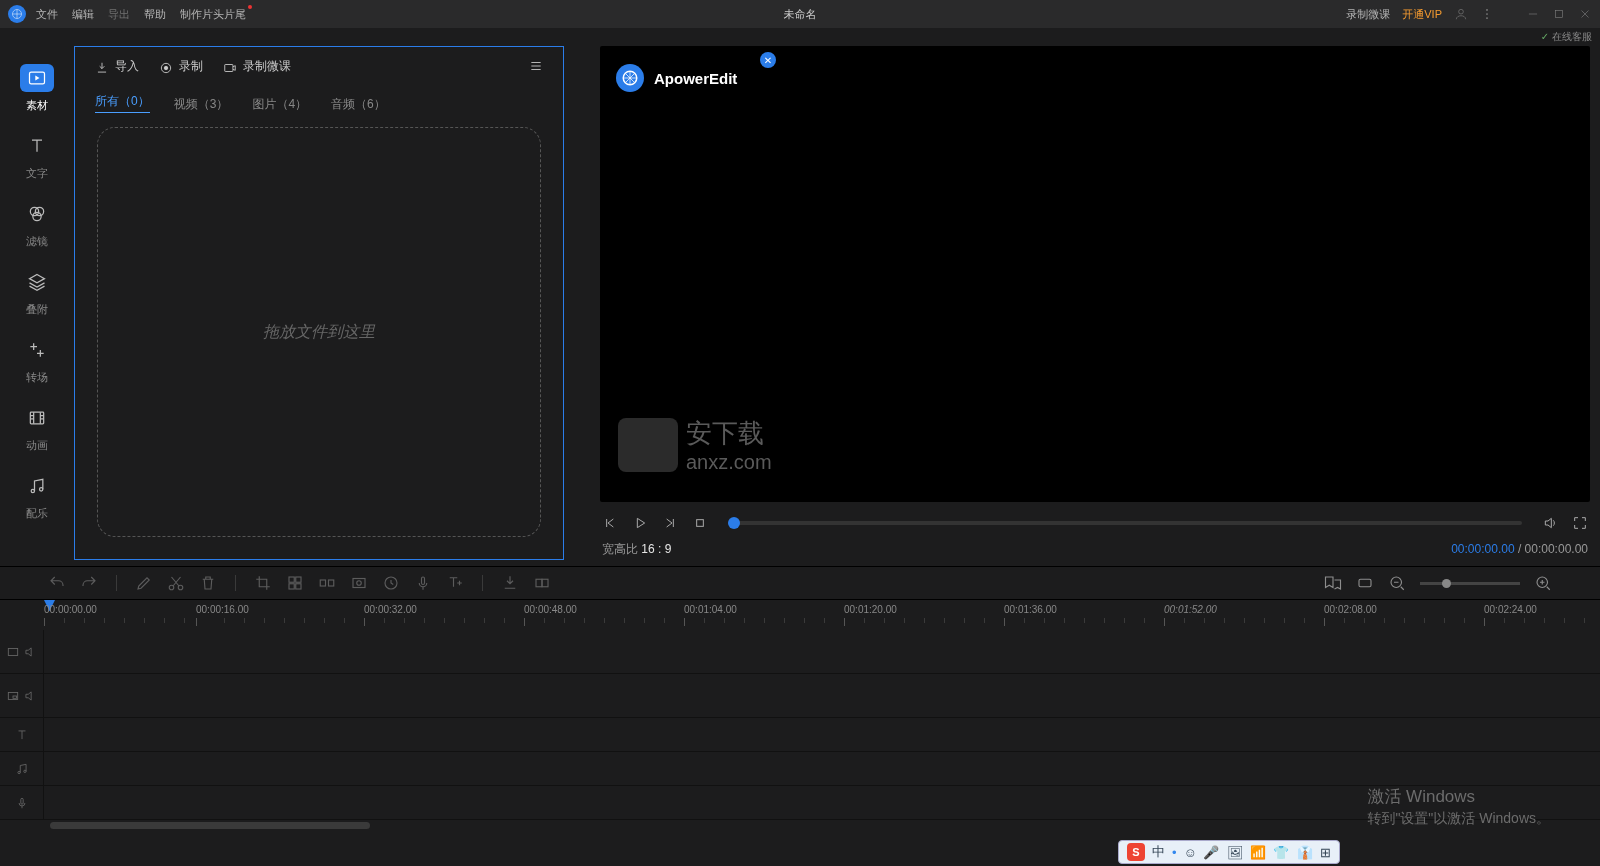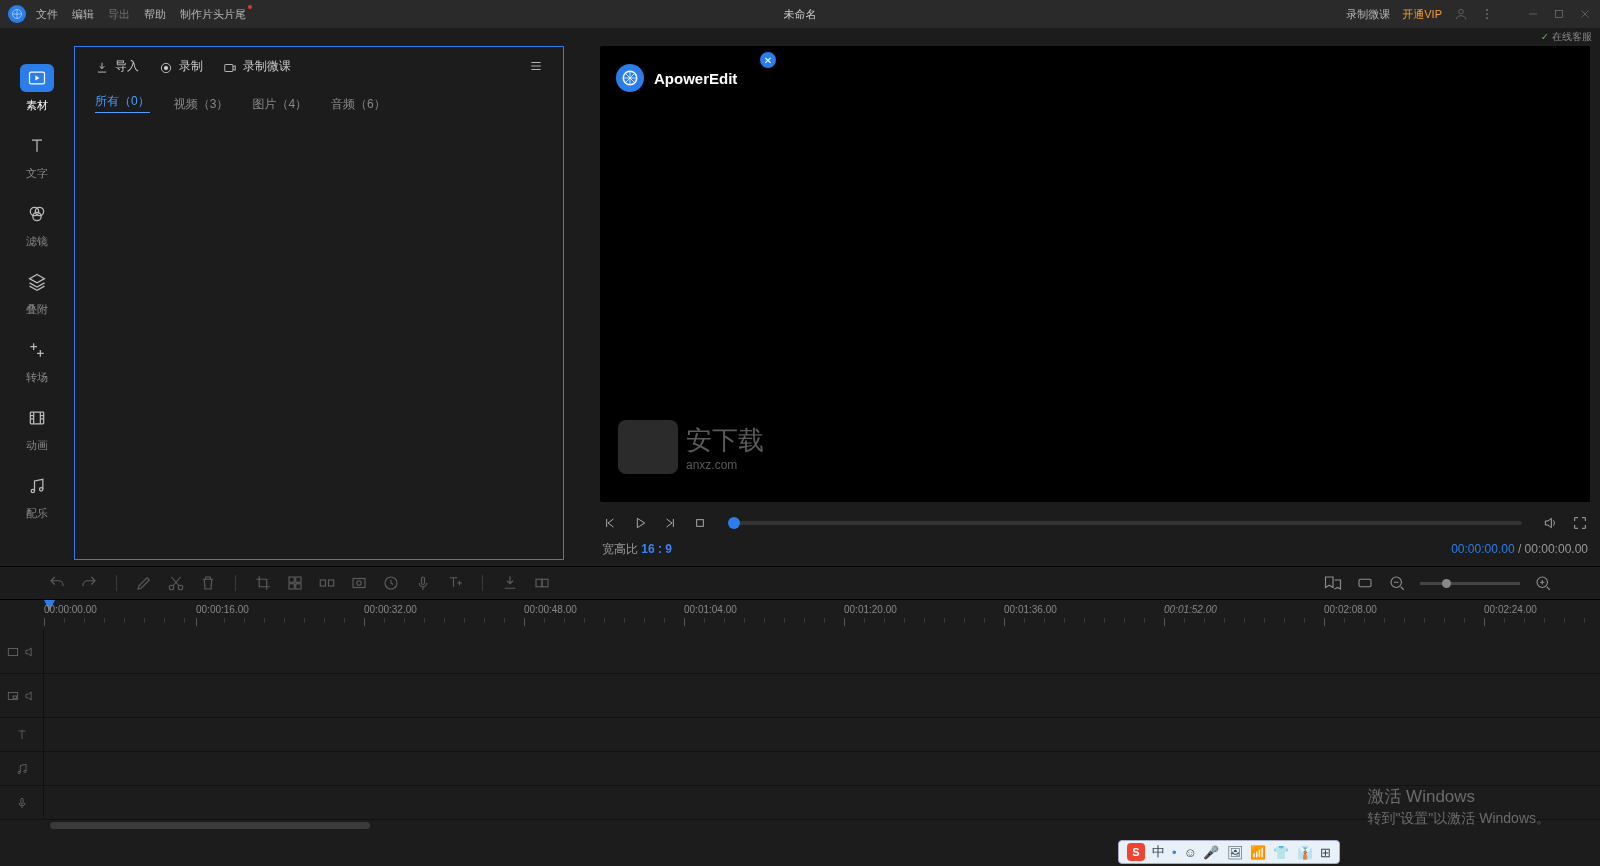--- a/index.html
+++ b/index.html
@@ -47,21 +47,21 @@
 .watermark{position:absolute;bottom:28px;left:18px;color:#5a5a5a;font-size:22px;display:flex;align-items:center;gap:8px}
 .wm-bag{width:60px;height:54px;border-radius:8px;background:#555;opacity:.5}
 .controls{height:30px;display:flex;align-items:center;gap:14px;padding:0 2px;margin-top:6px}
 .ctrl{width:16px;height:16px;cursor:pointer;opacity:.8}
 .ctrl svg{width:100%;height:100%;stroke:#ccc;fill:none;stroke-width:1.5}
 .ctrl.stop svg rect{stroke:#ccc}
 .progress{flex:1;height:4px;background:#333;border-radius:2px;position:relative;margin:0 6px}
 .progress::before{content:"";position:absolute;left:0;top:-4px;width:12px;height:12px;border-radius:50%;background:#2b7de9}
 .preview-info{height:22px;display:flex;align-items:center;font-size:12px;color:#999;padding:0 2px}
 .aspect{color:#999}
-.aspect b{color:#3b82f6;font-weight:700}
+.aspect b{color:#e5e5e5;font-weight:400}
 .time-right{margin-left:auto}
 .time-right .cur{color:#2b7de9}
 
 .tl-toolbar{height:34px;background:#1c1c1d;display:flex;align-items:center;gap:14px;padding:0 48px;border-top:1px solid #000;border-bottom:1px solid #000}
 .tl-btn{width:18px;height:18px;opacity:.45;cursor:pointer}
 .tl-btn svg{width:100%;height:100%;stroke:#aaa;fill:none;stroke-width:1.5}
 .tl-sep{width:1px;height:16px;background:#3a3a3a;margin:0 4px}
 .tl-right{margin-left:auto;display:flex;align-items:center;gap:14px}
 .zoom-slider{width:100px;height:3px;background:#444;position:relative}
 .zoom-slider::after{content:"";position:absolute;left:22px;top:-3px;width:9px;height:9px;border-radius:50%;background:#888}
@@ -238,39 +238,40 @@
             <path d="M4 6h16M4 12h16M4 18h16"></path>
           </svg>
       </div>
     </div>
     <div class="filters">
       <span class="filter active">所有（0）</span>
       <span class="filter">视频（3）</span>
       <span class="filter">图片（4）</span>
       <span class="filter">音频（6）</span>
     </div>
+    <div class="dropzone">拖放文件到这里</div>
   </div>
 
   <div class="preview">
     <div class="video">
       <div class="video-logo">
         <div class="vl">
             <svg viewBox="0 0 24 24" width="18" height="18">
               <circle cx="12" cy="12" r="9" stroke="#fff" fill="none" stroke-width="2"></circle>
               <path d="M12 3v18M3 12h18M6 6l12 12M18 6L6 18" stroke="#fff" stroke-width="1"></path>
             </svg>
           </div>
         <span>ApowerEdit</span>
       </div>
       <div class="close-badge">✕</div>
       <div class="watermark">
         <div class="wm-bag"></div>
         <div>
           <div style="font-size:26px">安下载</div>
-          <div style="font-size:12px">anxz.com</div>
+          <div style="font-size:20px">anxz.com</div>
         </div>
       </div>
     </div>
     <div class="controls">
       <div class="ctrl"><svg viewBox="0 0 24 24">
             <path d="M17 6l-8 6 8 6M7 6v12"></path>
           </svg></div>
       <div class="ctrl"><svg viewBox="0 0 24 24">
             <path d="M8 5l11 7-11 7z"></path>
           </svg></div>

